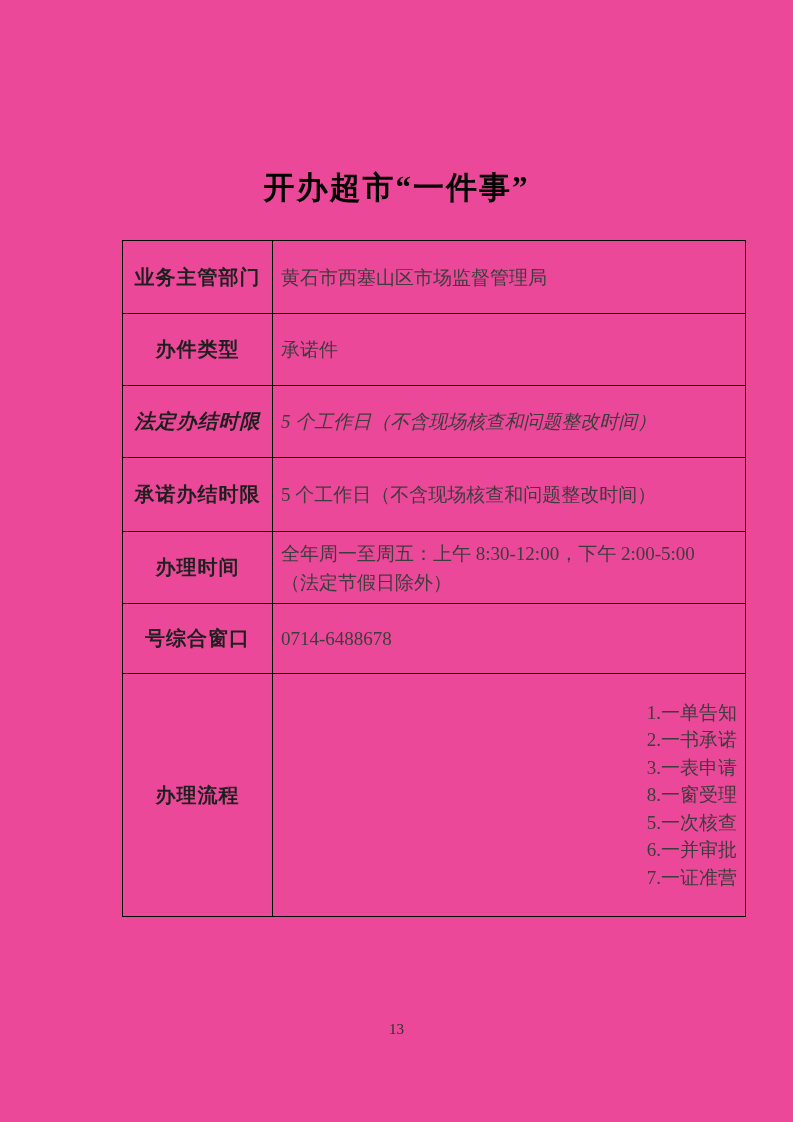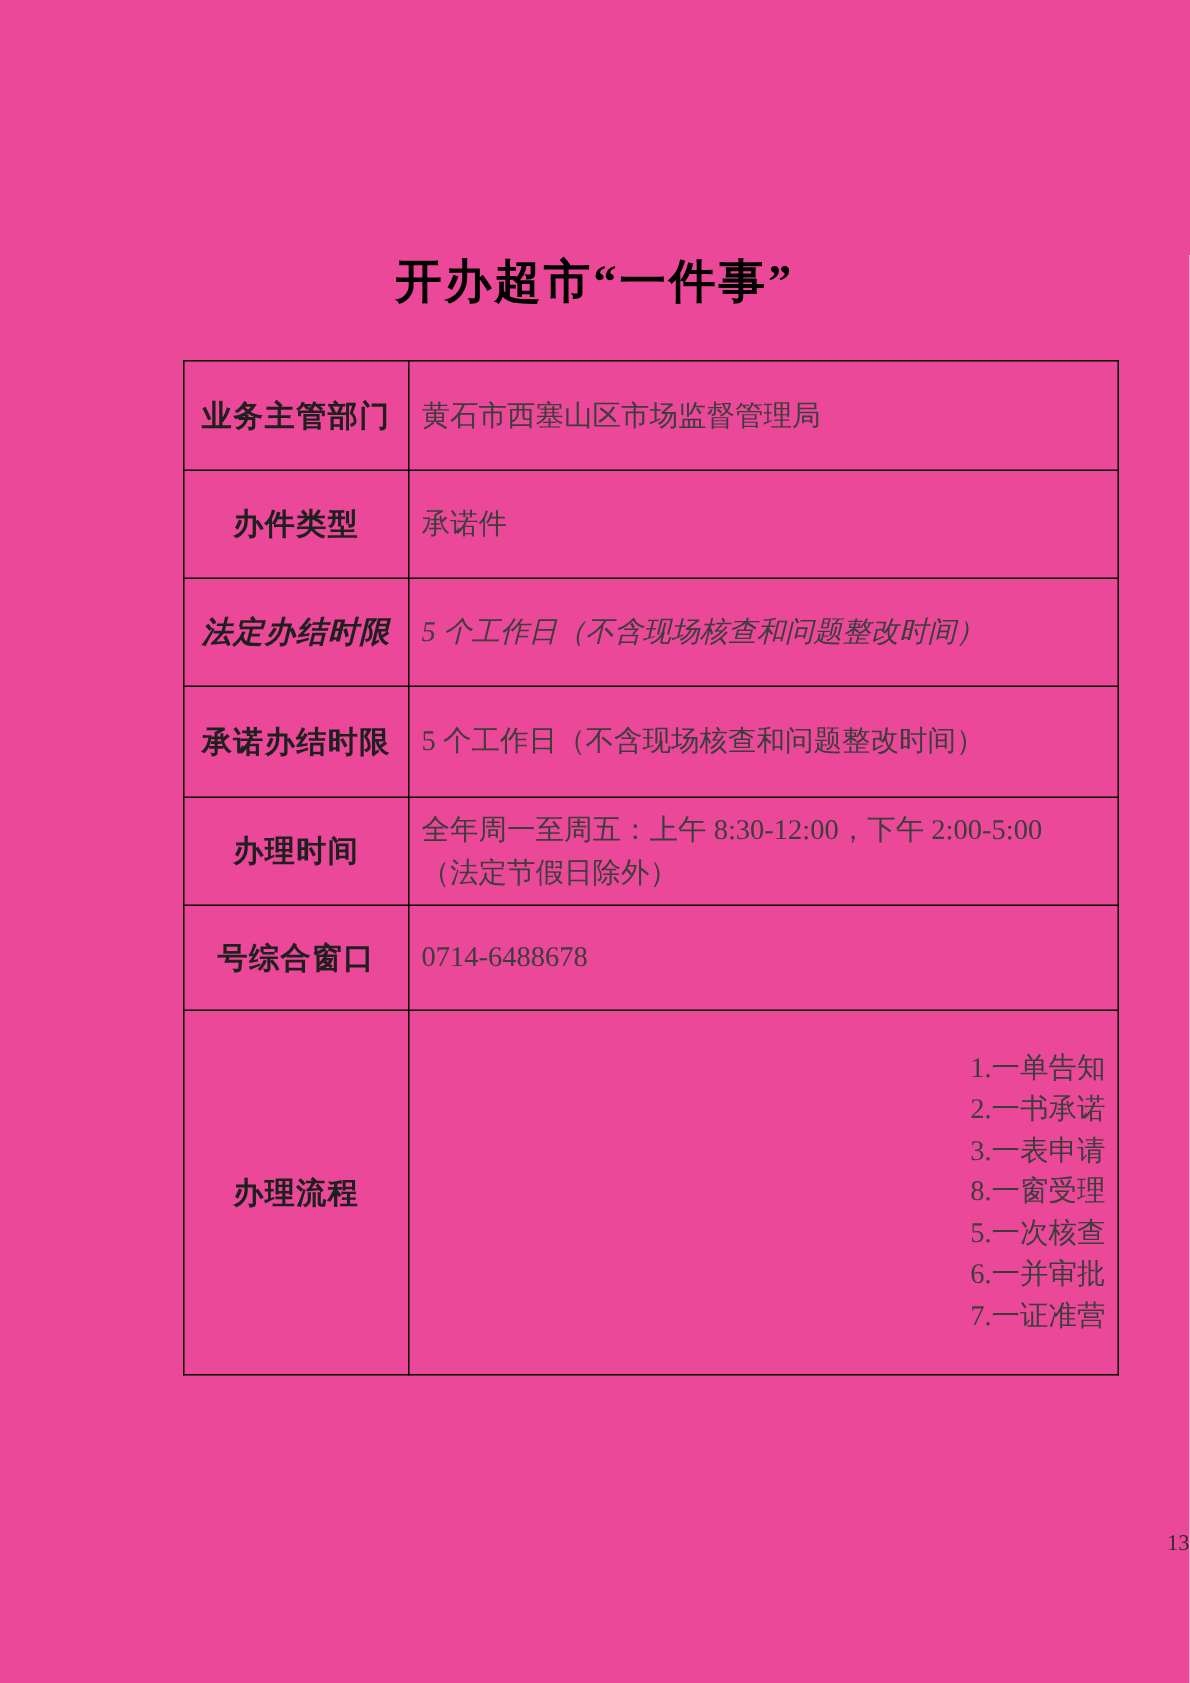--- a/index.html
+++ b/index.html
@@ -67,21 +67,21 @@
   tr.r-4 { height: 74px; }
   tr.r-5 { height: 72px; }
   tr.r-6 { height: 74px; }
   tr.r-7 { height: 70px; }
   tr.r-8 { height: 243px; }
   .page-number {
     position: absolute;
     top: 1021px;
     left: 0;
     width: 100%;
-    text-align: right;
+    text-align: center;
     font-family: "Liberation Serif", "DejaVu Serif", serif;
     font-size: 15px;
     color: #2e2e2e;
   }
 </style>
 </head>
 <body>
 
 <div class="page">
 

